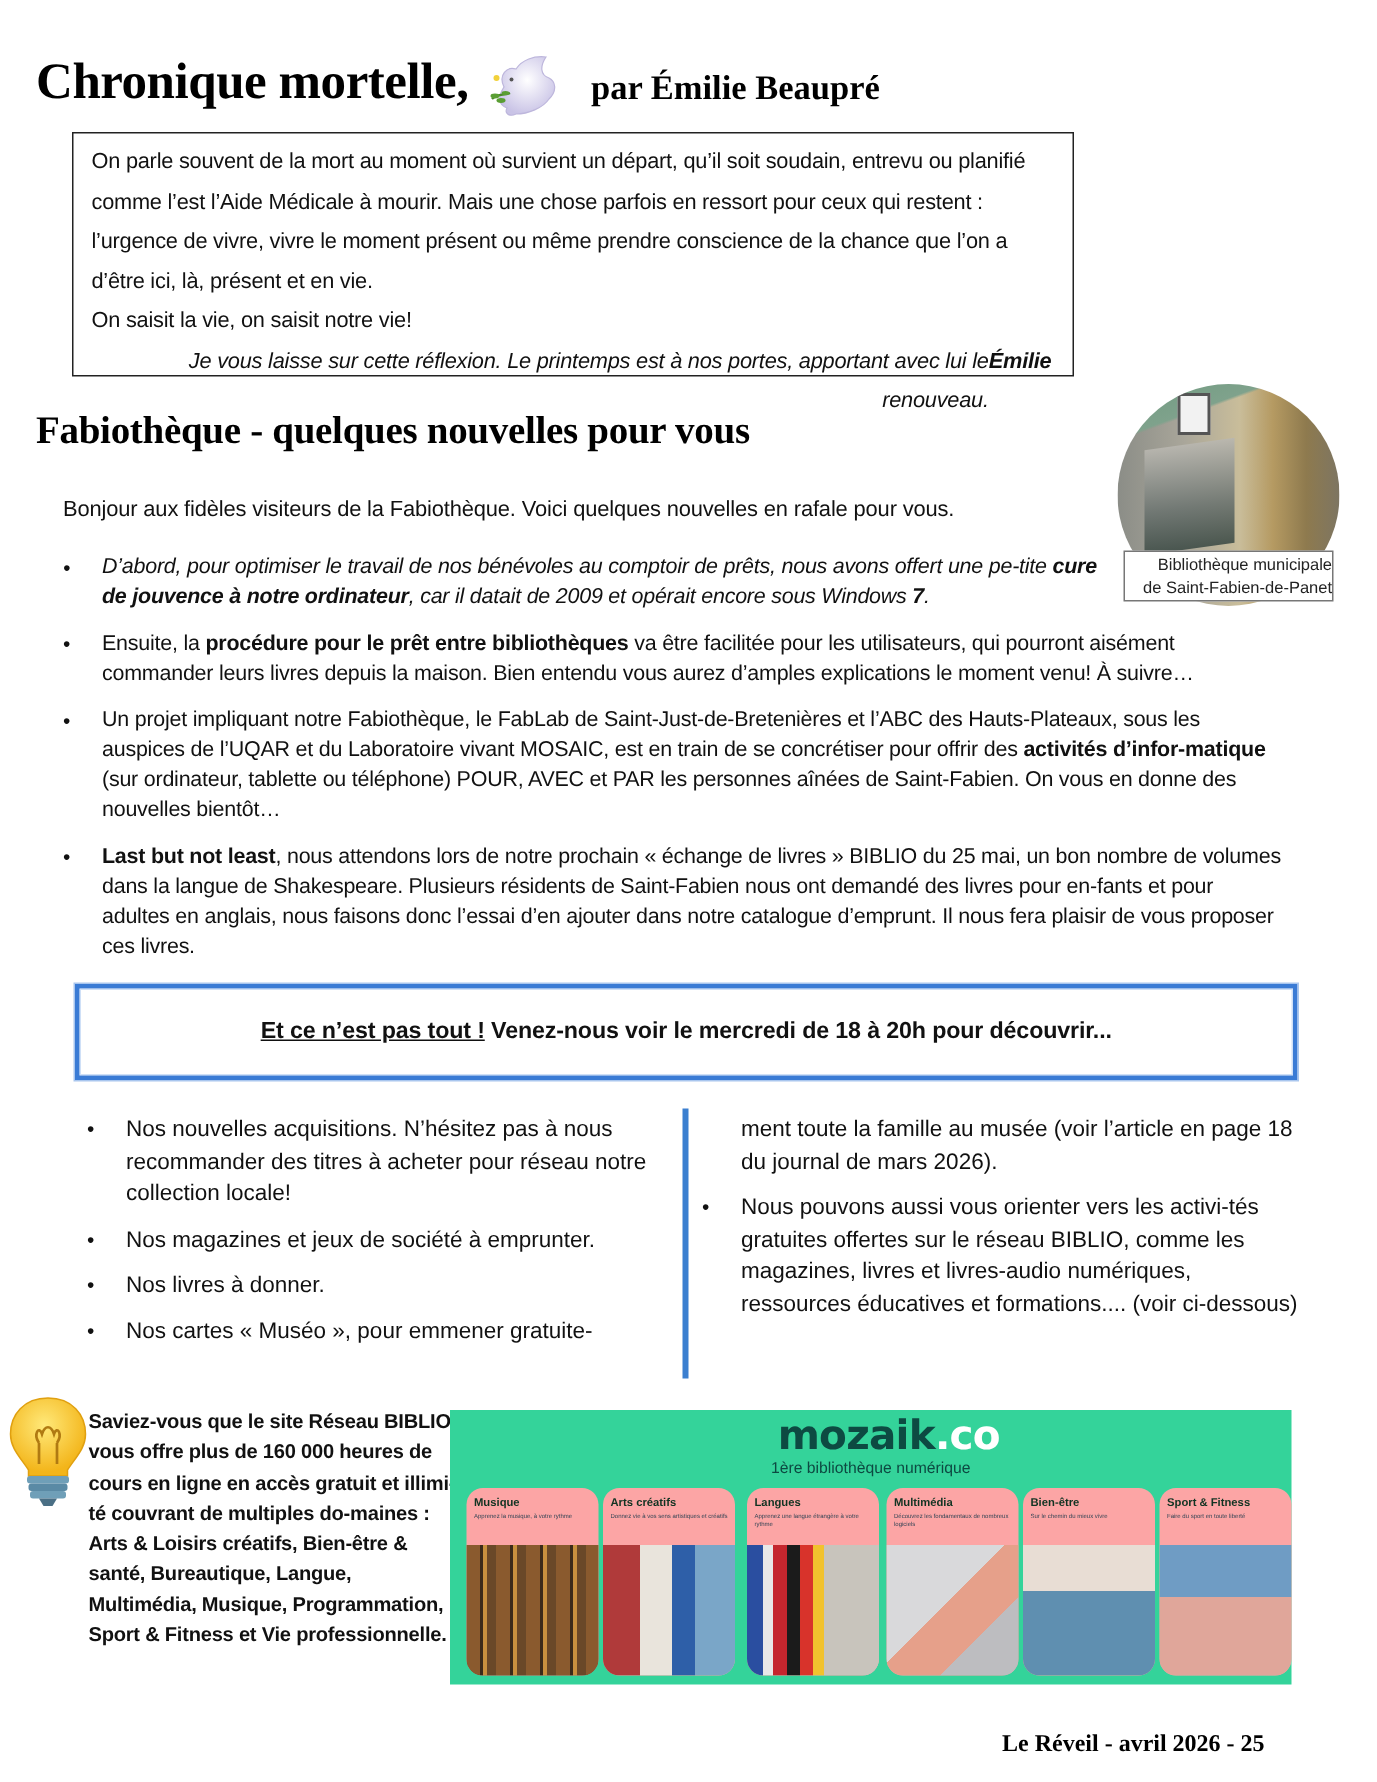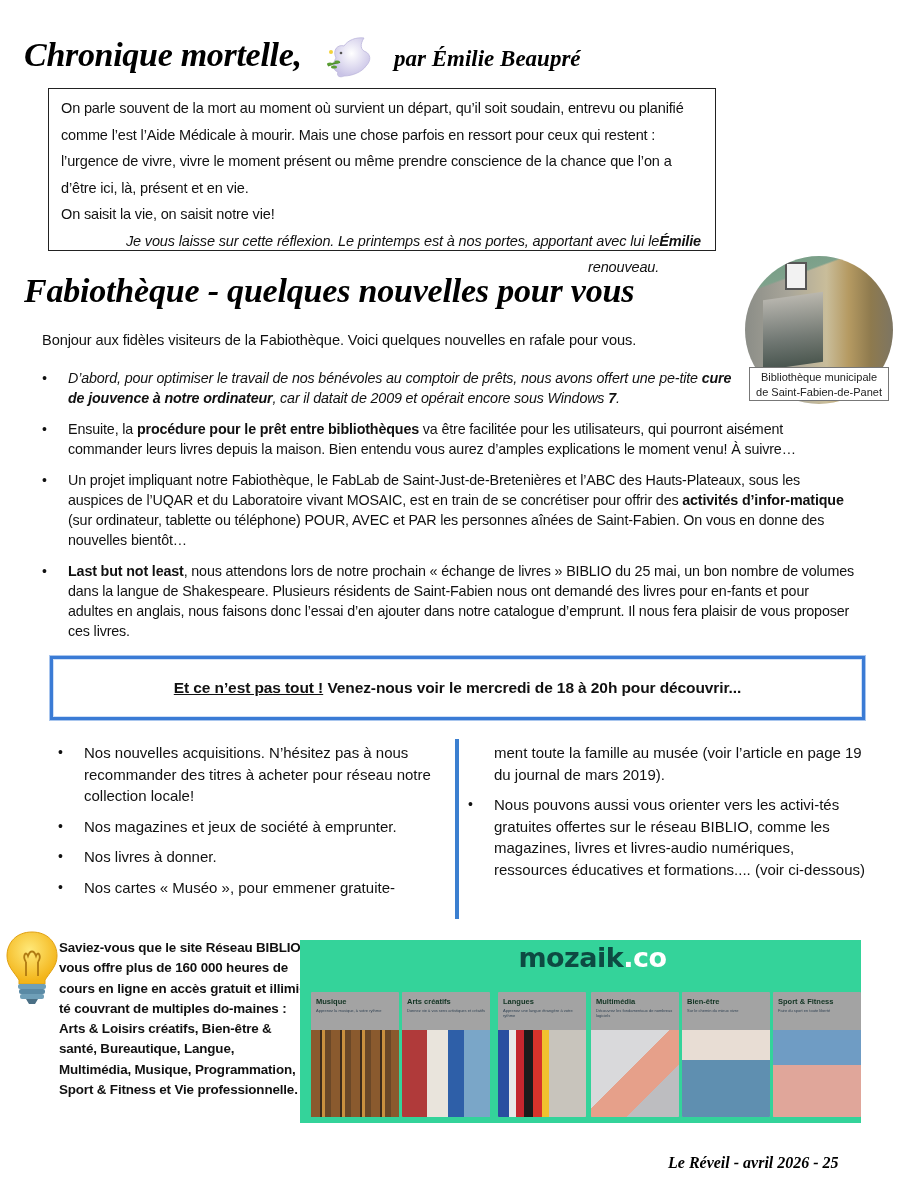--- a/index.html
+++ b/index.html
@@ -1,41 +1,41 @@
 <!DOCTYPE html>
 <html><head>
 <meta charset="utf-8">
 <style>
   * { box-sizing: border-box; margin: 0; padding: 0; }
   html, body { width: 918px; height: 1188px; background: #ffffff; overflow: hidden; }
   body { position: relative; font-family: "Liberation Sans", sans-serif; color: #111; }
 
   .serif-title {
     font-family: "Liberation Serif", serif;
-    font-style: italic; font-weight: bold; color: #000;
+    font-weight: bold; color: #000;
   }
 
   
   #h1 { position: absolute; left: 24px; top: 36px; font-size: 34px; letter-spacing: -0.3px; }
   #dove { position: absolute; left: 322px; top: 36px; width: 52px; height: 46px; }
   #byline { position: absolute; left: 394px; top: 46px; font-size: 23px; }
 
   
   #chronique {
     position: absolute; left: 48px; top: 88px; width: 668px; height: 163px;
     border: 1.5px solid #222; padding: 6px 12px;
     font-family: Liberation Sans, sans-serif; font-size: 14.5px; line-height: 26.5px;
     letter-spacing: -0.15px;
   }
   #chronique p { margin: 0; }
   #chronique .sign-line { font-style: italic; display: flex; justify-content: space-between; text-align: right; }
   #chronique .sign { font-weight: bold; font-style: italic; padding-right: 2px; }
 
   
-  #h2 { position: absolute; left: 24px; top: 272px; font-size: 34px; letter-spacing: -0.2px; text-align: center; }
+  #h2 { position: absolute; left: 24px; top: 272px; font-size: 26px; letter-spacing: -0.2px; text-align: center; }
   #intro { position: absolute; left: 42px; top: 332px; font-size: 14.6px; letter-spacing: -0.1px; }
 
   #photo-wrap { position: absolute; left: 745px; top: 256px; width: 148px; height: 148px; }
   #photo {
     position: absolute; left: 0; top: 0; width: 148px; height: 148px; border-radius: 50%;
     background:
       linear-gradient(160deg, #6f9a7f 0%, #7fa28c 18%, transparent 19%),
       linear-gradient(90deg, #8b8d87 0%, #a9a69a 30%, #c9bd9a 55%, #b59a62 70%, #8e7a4e 85%, #7d7562 100%);
     overflow: hidden;
   }
@@ -43,21 +43,21 @@
     content: ""; position: absolute; left: 40px; top: 6px; width: 18px; height: 24px;
     background: #f2f2f2; border: 2px solid #555;
   }
   #photo::after {
     content: ""; position: absolute; left: 18px; top: 40px; width: 60px; height: 70px;
     background: linear-gradient(180deg, #b9b7b0, #6c7470 60%, #3f4d47);
     transform: skewY(-8deg); opacity: 0.9;
   }
   #photo-caption {
     position: absolute; left: 749px; top: 367px; width: 140px; height: 34px;
-    background: #fff; border: 1px solid #777; text-align: center;
+    background: #fff; border: 1px solid #777; text-align: right;
     font-size: 11px; line-height: 15px; padding-top: 2px; color: #222;
   }
 
   ul.news { position: absolute; left: 42px; top: 368px; width: 812px; list-style: none; }
   ul.news li {
     position: relative; padding-left: 26px; font-size: 14.3px; line-height: 20px;
     margin-bottom: 11px; letter-spacing: -0.15px;
   }
   ul.news li::before {
     content: "•"; position: absolute; left: 0; top: 0; font-size: 14px;
@@ -100,22 +100,22 @@
     font-family: "DejaVu Sans", sans-serif; font-weight: bold; font-size: 27px; color: #0d4a42;
     letter-spacing: -0.5px;
     padding-left: 24px;
   }
   #mozaik .logo .tld { color: #ffffff; }
   #mozaik .tagline {
     position: absolute; left: 0; right: 0; top: 33px; text-align: center;
     font-size: 10.5px; color: #0d4a42;
   }
   .card {
-    position: absolute; top: 52px; width: 88px; height: 125px; background: #a3a3a3;
-    border-radius: 1px; overflow: hidden;
+    position: absolute; top: 52px; width: 88px; height: 125px; background: #fca5a5;
+    border-radius: 11px; overflow: hidden;
   }
   .card .ct { position: absolute; left: 5px; top: 5px; font-size: 7.5px; font-weight: bold; color: #132; }
   .card .cd { position: absolute; left: 5px; top: 16px; width: 80px; font-size: 4px; line-height: 5px; color: #345; }
   .card .img { position: absolute; left: 0; right: 0; top: 38px; bottom: 0; }
 
   #footer { position: absolute; left: 668px; top: 1154px; font-size: 16px; text-align: center; }
 </style>
 </head>
 <body>
 
@@ -180,21 +180,21 @@
   <ul>
     <li>Nos nouvelles acquisitions. N’hésitez pas à nous recommander des titres à acheter pour réseau notre collection locale!</li>
     <li>Nos magazines et jeux de société à emprunter.</li>
     <li>Nos livres à donner.</li>
     <li>Nos cartes « Muséo », pour emmener gratuite-</li>
   </ul>
 </div>
 <div id="divider"></div>
 <div id="col-right" class="col">
   <ul>
-    <li class="cont">ment toute la famille au musée (voir l’article en page 19 du journal de mars 2019).</li>
+    <li class="cont">ment toute la famille au musée (voir l’article en page 18 du journal de mars 2026).</li>
     <li>Nous pouvons aussi vous orienter vers les activi-tés gratuites offertes sur le réseau BIBLIO, comme les magazines, livres et livres-audio numériques, ressources éducatives et formations.... (voir ci-dessous)</li>
   </ul>
 </div>
 
 <svg id="bulb" viewBox="0 0 56 76">
   <defs>
     <radialGradient id="bg" cx="45%" cy="35%" r="60%">
       <stop offset="0%" stop-color="#ffe97a"></stop>
       <stop offset="100%" stop-color="#f3b51a"></stop>
     </radialGradient>
@@ -203,20 +203,21 @@
   <path d="M22 46 L22 32 M34 46 L34 32 M22 32 C18 26 22 20 24 26 C26 20 30 20 32 26 C34 20 38 26 34 32" stroke="#b07a12" stroke-width="1.8" fill="none"></path>
   <rect x="14" y="54" width="28" height="5" rx="2" fill="#6f9fb8"></rect>
   <rect x="15" y="59" width="26" height="5" rx="2" fill="#5a8aa5"></rect>
   <rect x="16" y="64" width="24" height="5" rx="2" fill="#6f9fb8"></rect>
   <path d="M22 69 L34 69 L31 74 L25 74 Z" fill="#4a6f85"></path>
 </svg>
 <div id="biblio-text">Saviez-vous que le site Réseau BIBLIO vous offre plus de 160 000 heures de cours en ligne en accès gratuit et illimi-té couvrant de multiples do-maines : Arts &amp; Loisirs créatifs, Bien-être &amp; santé, Bureautique, Langue, Multimédia, Musique, Programmation, Sport &amp; Fitness et Vie professionnelle.</div>
 
 <div id="mozaik">
   <div class="logo"><span>mozaik</span><span class="tld">.co</span></div>
+  <div class="tagline">1ère bibliothèque numérique</div>
 
   <div class="card" style="left:11px;">
     <div class="ct">Musique</div>
     <div class="cd">Apprenez la musique, à votre rythme</div>
     <div class="img" style="background: repeating-linear-gradient(90deg, #8a5a2e 0 9px, #3b2a1a 9px 11px, #c8903f 11px 14px, #6a4828 14px 20px), linear-gradient(#9c6b3a,#5a3a20);"></div>
   </div>
   <div class="card" style="left:102px;">
     <div class="ct">Arts créatifs</div>
     <div class="cd">Donnez vie à vos sens artistiques et créatifs</div>
     <div class="img" style="background: linear-gradient(90deg, #b03a3a 0 28%, #e9e4dc 28% 52%, #2e5fa8 52% 70%, #7aa6c8 70% 100%);"></div>

